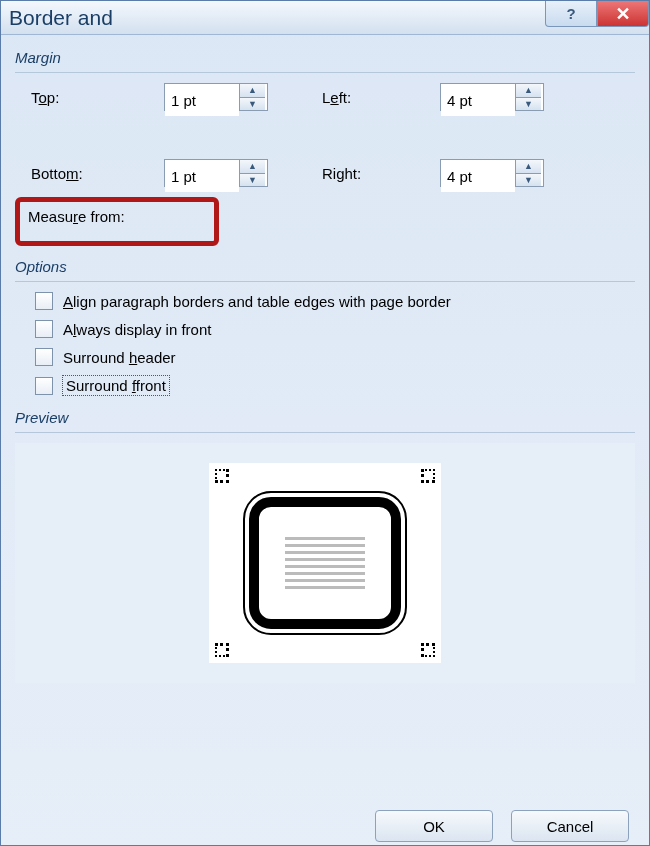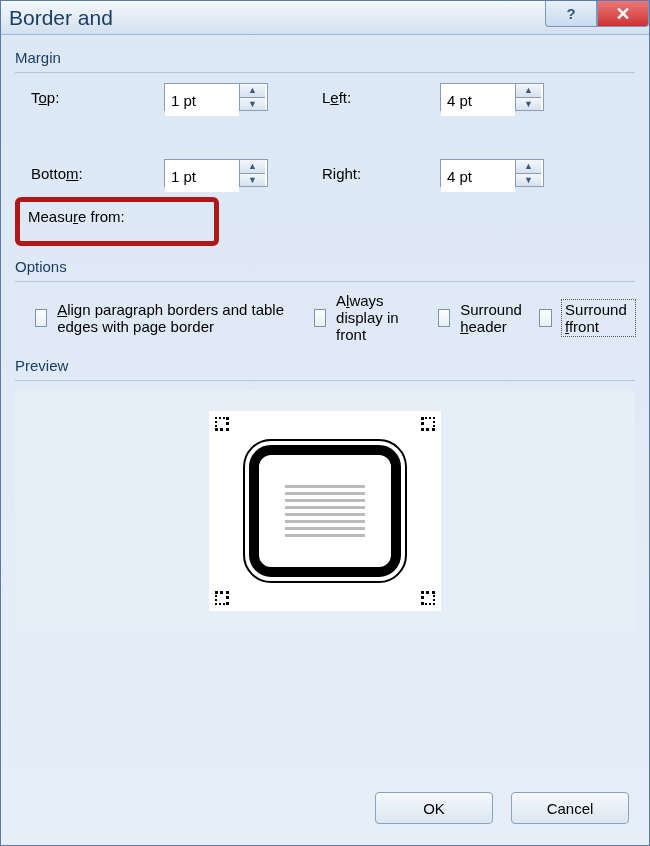--- a/index.html
+++ b/index.html
@@ -57,20 +57,21 @@
   }
   .group {
     margin-bottom: 10px;
   }
   .group-title {
     color: #1a3e66;
     font-size: 15px;
     padding: 4px 0 6px 0;
     border-bottom: 1px solid #b5c7db;
     margin-bottom: 10px;
+    font-style: italic;
   }
   .margin-grid {
     display: grid;
     grid-template-columns: 85px 110px 70px 110px;
     row-gap: 12px;
     column-gap: 10px;
     align-items: center;
     padding-left: 16px;
     gap: 48px;
   }
@@ -138,21 +139,21 @@
     height: 100%;
     background: linear-gradient(#f4f7fb,#d6e2f0);
     border-left: 1px solid #6f8298;
     display: flex;
     align-items: center;
     justify-content: center;
   }
   .options-list {
     padding-left: 20px;
     display: flex;
-    flex-direction: row;
+    flex-direction: column;
     gap: 10px;
   }
   .chk-row {
     display: flex;
     align-items: center;
     gap: 10px;
     font-size: 15px;
   }
   .chk {
     width: 18px;
@@ -209,21 +210,21 @@
     display:flex;
     flex-direction:column;
     gap:4px;
   }
   .text-lines div {
     height:3px;
     background:#bbb;
   }
   .button-row {
     position: absolute;
-    bottom: 21px;
+    bottom: 3px;
     right: 20px;
     display: flex;
     gap: 18px;
   }
   .btn {
     width: 118px;
     height: 32px;
     background: linear-gradient(#f6f9fc,#dbe5f1);
     border: 1px solid #8ca2bc;
     border-radius: 4px;

